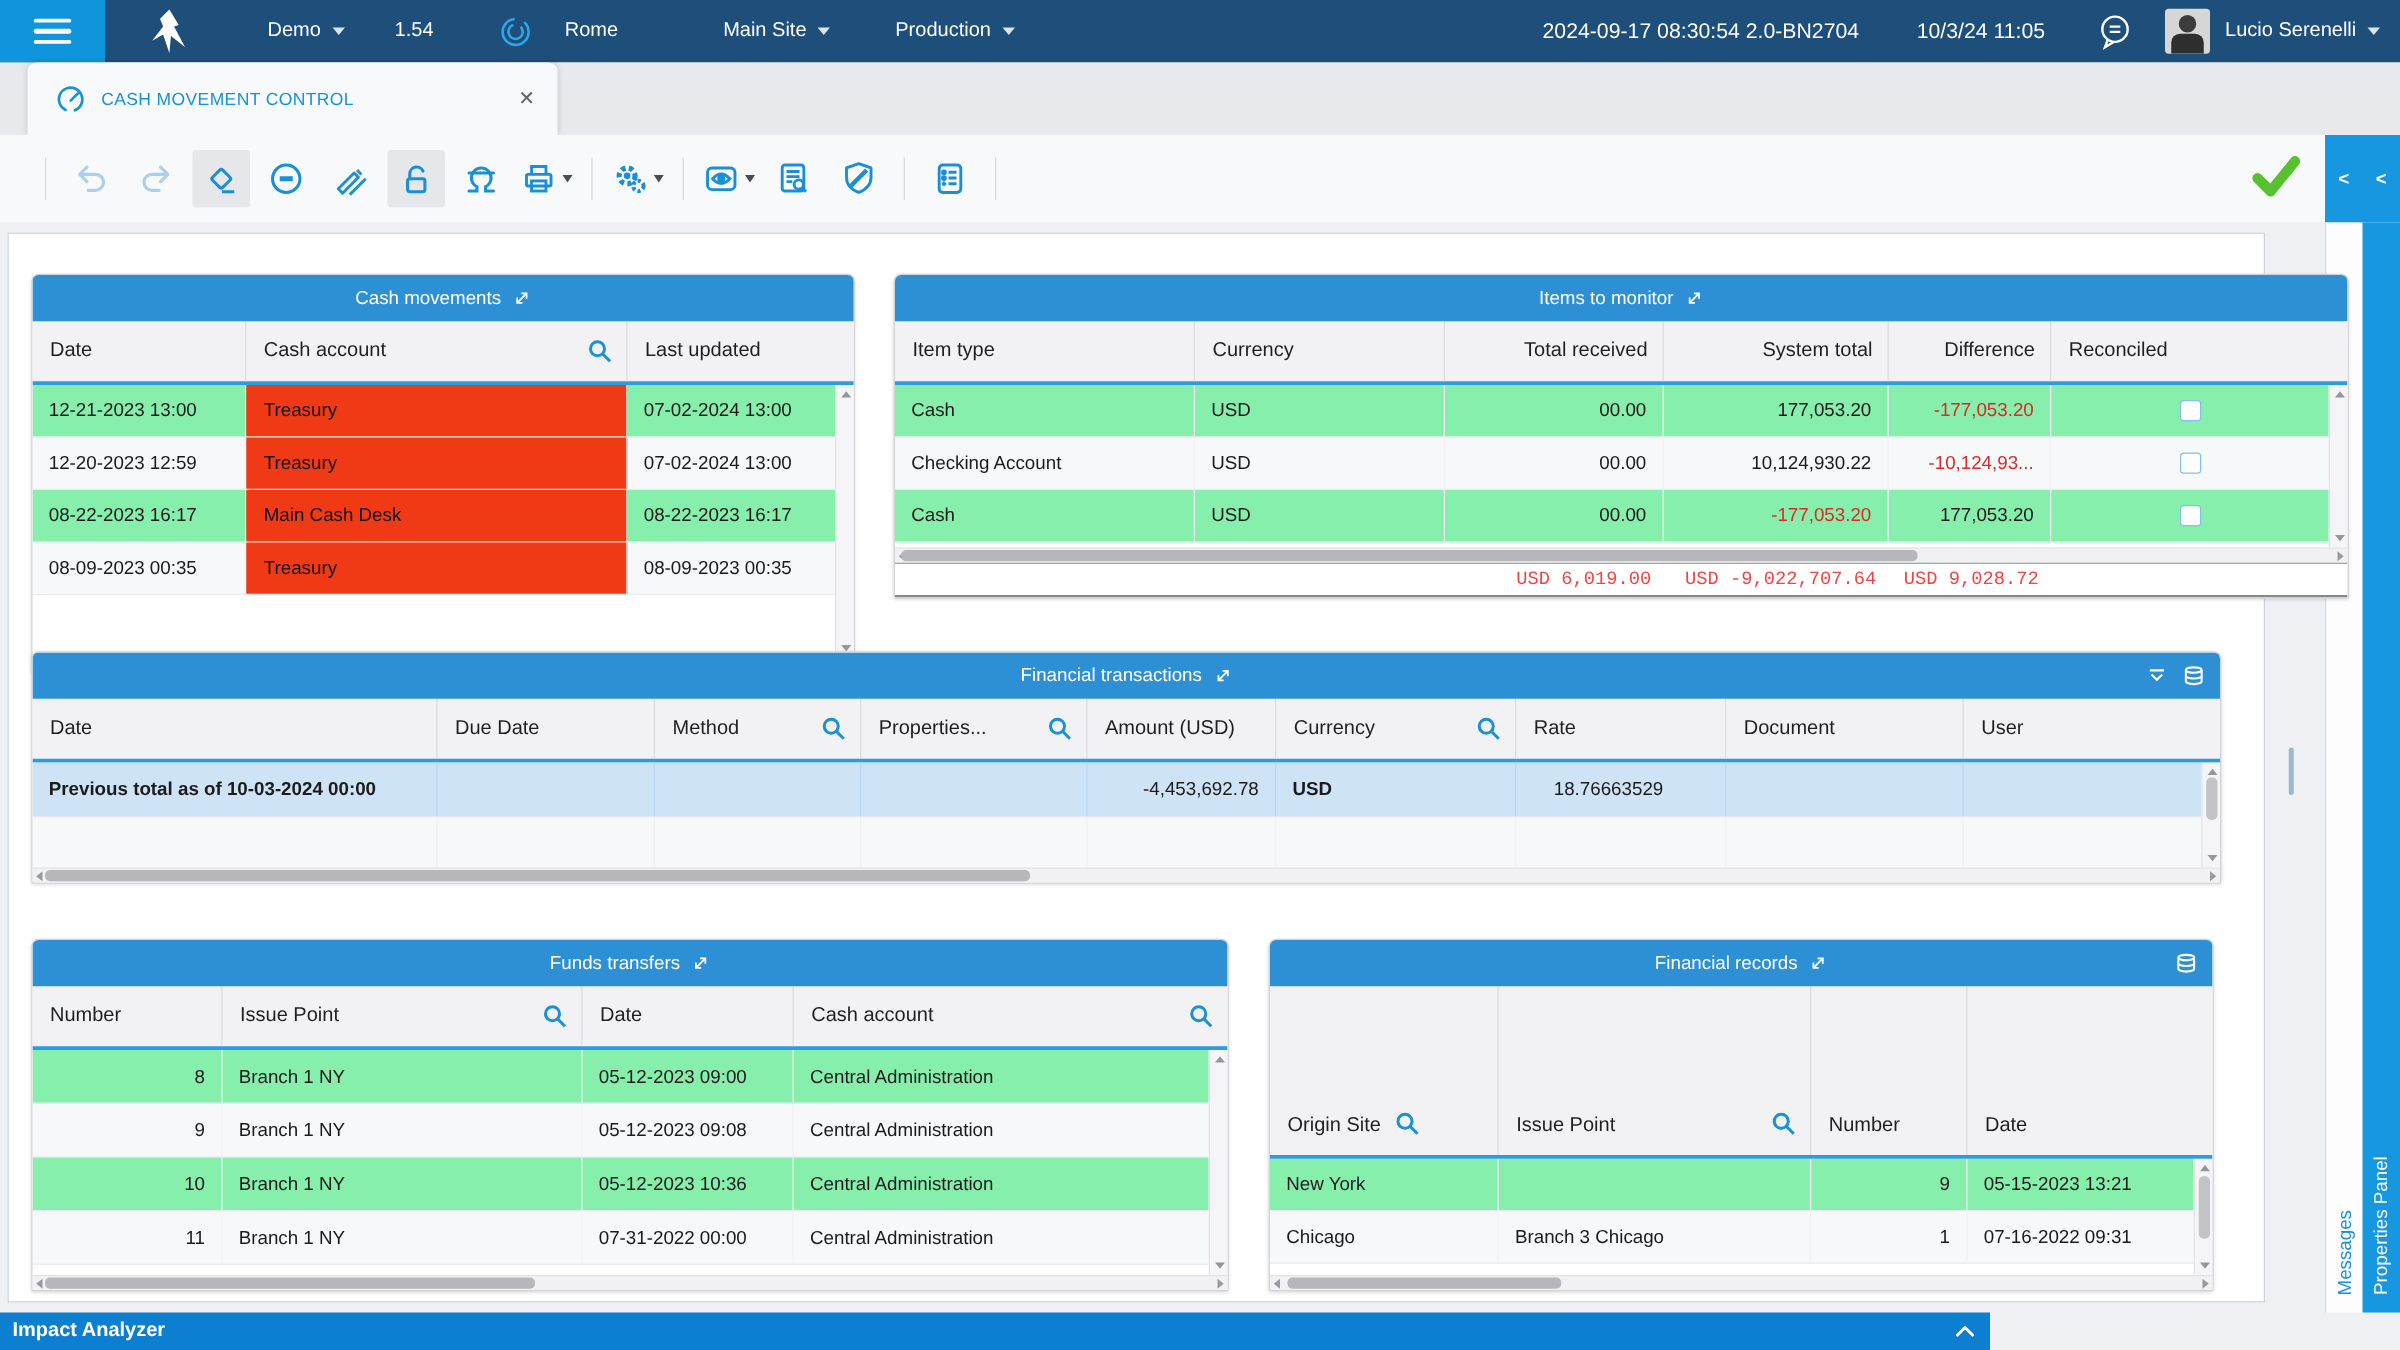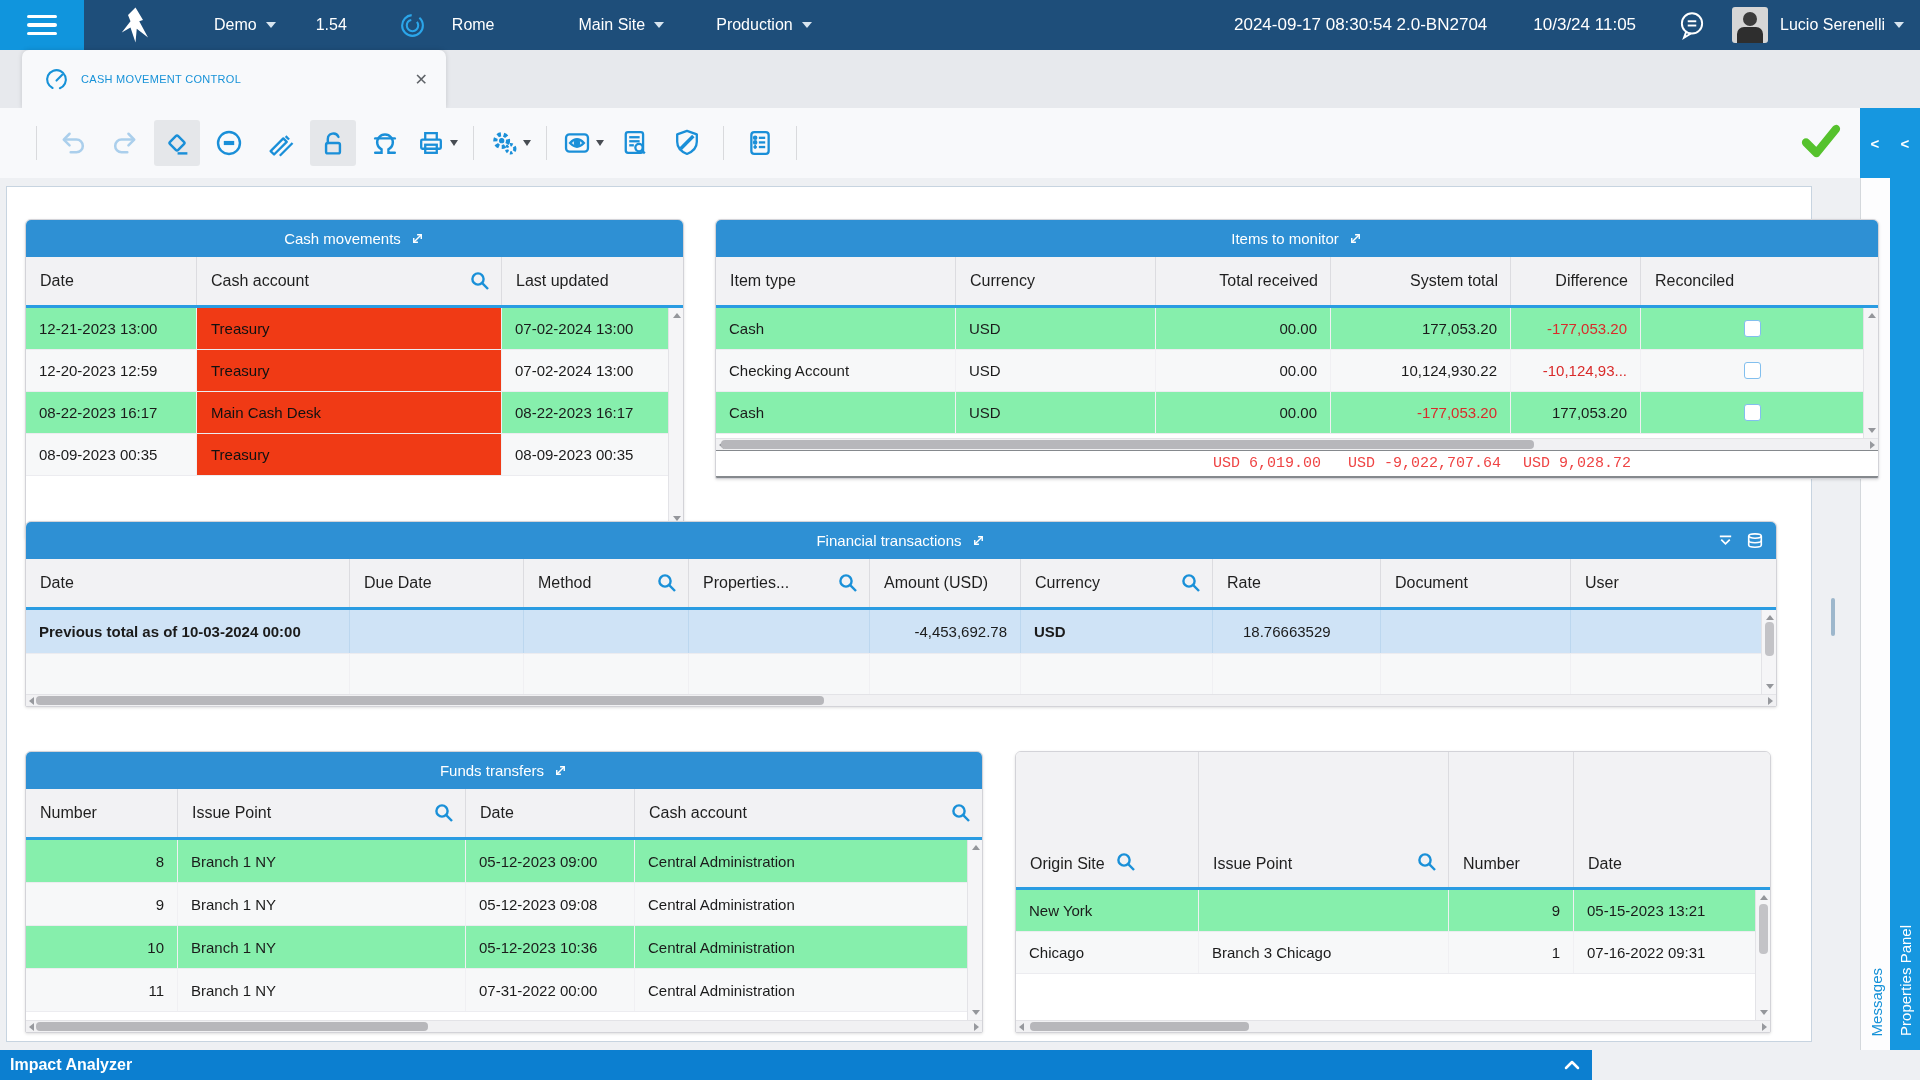--- a/index.html
+++ b/index.html
@@ -15,21 +15,21 @@
   .tb-item { display:flex; align-items:center; gap:9px; white-space:nowrap; }
   .caret-w { width:0; height:0; border-left:5px solid transparent; border-right:5px solid transparent; border-top:6px solid #d8e5f0; }
   .tb-right { margin-left:auto; display:flex; align-items:center; gap:0; }
   .avatar { width:36px; height:36px; border-radius:3px; background:#d6d6d6; position:relative; overflow:hidden; }
   .avatar .head { position:absolute; left:11px; top:5px; width:14px; height:14px; border-radius:50%; background:#3c3c3c; }
   .avatar .body { position:absolute; left:5px; top:20px; width:26px; height:16px; border-radius:7px 7px 0 0; background:#2e2e2e; }
 
   
   .tabbar { position:absolute; left:0; top:50px; width:1920px; height:58px; background:#e7e9ed; }
   .tab { position:absolute; left:22px; top:0; width:424px; height:58px; background:#f8f9fb; border-radius:7px 7px 0 0; box-shadow:0 0 5px rgba(0,0,0,.14); display:flex; align-items:center; padding:0 18px 0 22px; cursor:pointer; }
-  .tab-label { margin-left:12px; color:#1792d8; font-size:11px; letter-spacing:.3px; }
+  .tab-label { margin-left:12px; color:#1792d8; font-size:14px; letter-spacing:.3px; }
   .tab-close { margin-left:auto; color:#5f6368; font-size:16px; font-weight:700; cursor:pointer; }
 
   
   .toolbar { position:absolute; left:0; top:108px; width:1860px; height:70px; background:#f8f9fb; display:flex; align-items:center; padding-left:26px; }
   .tbtn { min-width:46px; height:46px; display:flex; align-items:center; justify-content:center; border-radius:3px; cursor:pointer; margin:0 3px; }
   .tbtn.selected { background:#e5e7ea; }
   .tdiv { width:1px; height:34px; background:#d9dadd; margin:0 10px; }
   .dn { width:0; height:0; border-left:4.5px solid transparent; border-right:4.5px solid transparent; border-top:6px solid #484d53; margin-left:4px; }
   .check-btn { position:absolute; right:18px; top:12px; cursor:pointer; }
 
@@ -657,20 +657,39 @@
             <div class="cell fu-c4">Central Administration</div>
           </div>
           <div class="vscroll"></div>
         </div>
         <div class="hscroll">
             <div class="hthumb" style="left:10px; width:41%"></div>
           </div>
       </div>
 
       <div class="panel" id="p-rec">
+        <div class="ptitle">
+          <span>Financial records</span>
+          <svg width="15" height="15" viewBox="0 0 18 18">
+              <g fill="none" stroke="#fff" stroke-width="1.7">
+                <line x1="5" y1="13" x2="13" y2="5"></line>
+                <polyline points="8.5 4.5, 13.5 4.5, 13.5 9.5"></polyline>
+                <polyline points="4.5 8.5, 4.5 13.5, 9.5 13.5"></polyline>
+              </g>
+            </svg>
+          <span class="r-icons">
+            <svg width="18" height="18" viewBox="0 0 20 20">
+                <g fill="none" stroke="#fff" stroke-width="1.8">
+                  <ellipse cx="10" cy="4.5" rx="7" ry="2.4"></ellipse>
+                  <path d="M3 4.5 v5 c0 1.4 3.1 2.5 7 2.5 s7 -1.1 7 -2.5 v-5"></path>
+                  <path d="M3 9.5 v5 c0 1.4 3.1 2.5 7 2.5 s7 -1.1 7 -2.5 v-5"></path>
+                </g>
+              </svg>
+          </span>
+        </div>
         <div class="thead records-head">
           <div class="th fr-c1">
             <span>Origin Site</span>
             <span class="sicon">
                 <svg width="22" height="22" viewBox="0 0 22 22">
                   <g fill="none" stroke="#1a90d8" stroke-width="2.4">
                     <circle cx="9" cy="9" r="5.6"></circle>
                     <line x1="13.2" y1="13.2" x2="19" y2="19"></line>
                   </g>
                 </svg>

